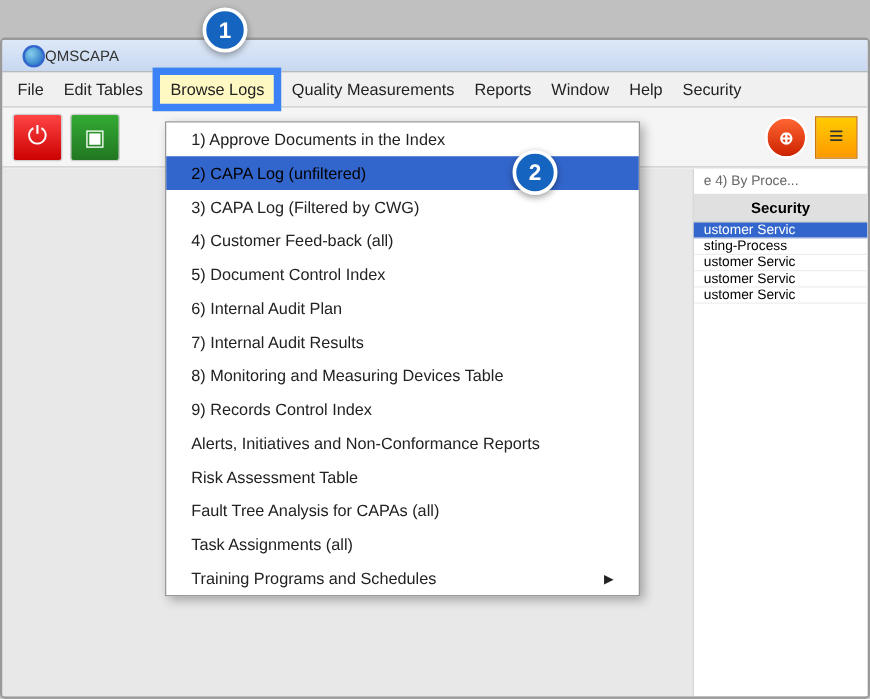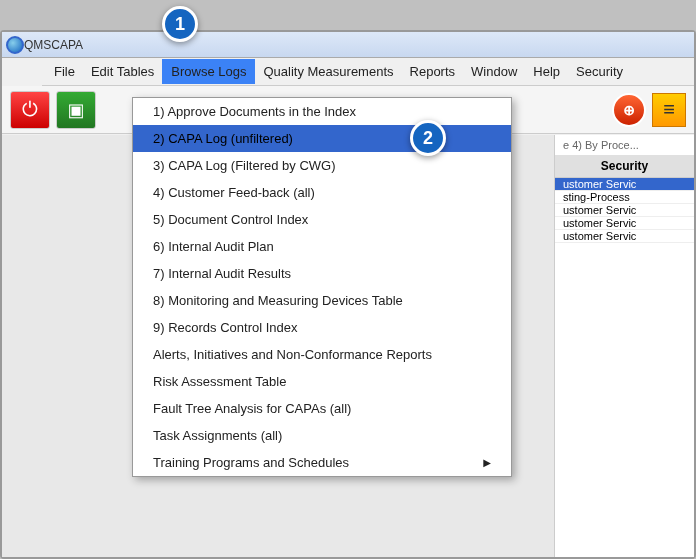--- a/index.html
+++ b/index.html
@@ -45,53 +45,52 @@
       border: 2px solid #999;
       border-radius: 4px;
     }
 
     
     .title-bar {
       background: linear-gradient(to bottom, #dde8f8, #c8d8f0);
       height: 26px;
       display: flex;
       align-items: center;
-      padding: 0 4px;
+      padding: 0 16px;
       border-bottom: 1px solid #aaa;
     }
 
     .title-bar-text {
       font-size: 12px;
       font-weight: normal;
       color: #333;
     }
 
     
     .menu-bar {
       background: #f0f0f0;
       height: 28px;
       display: flex;
       align-items: center;
       padding: 0 4px;
       border-bottom: 1px solid #ccc;
       position: relative;
-      margin-left: 40px;
     }
 
     .menu-item {
       padding: 4px 8px;
       cursor: pointer;
       color: #222;
       font-size: 13px;
       white-space: nowrap;
     }
 
     .menu-item.active {
-      background: #3b82f6;
-      border: 1px solid #3b82f6;
+      background: #fef9c3;
+      border: 6px solid #3b82f6;
     }
 
     
     .toolbar {
       background: #f5f5f5;
       height: 48px;
       display: flex;
       align-items: center;
       padding: 4px 8px;
       border-bottom: 1px solid #ccc;

